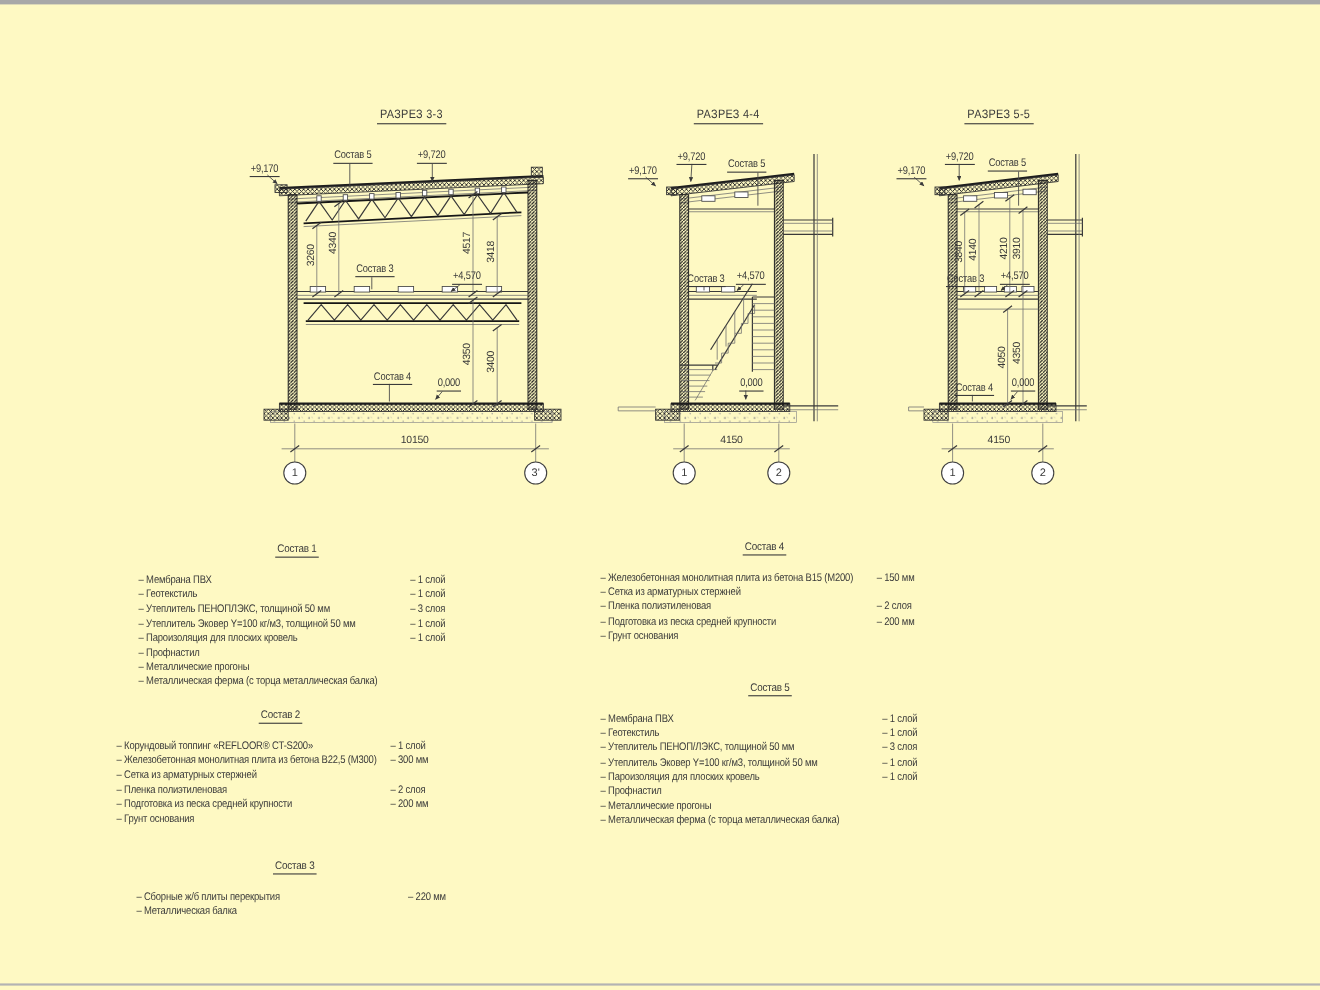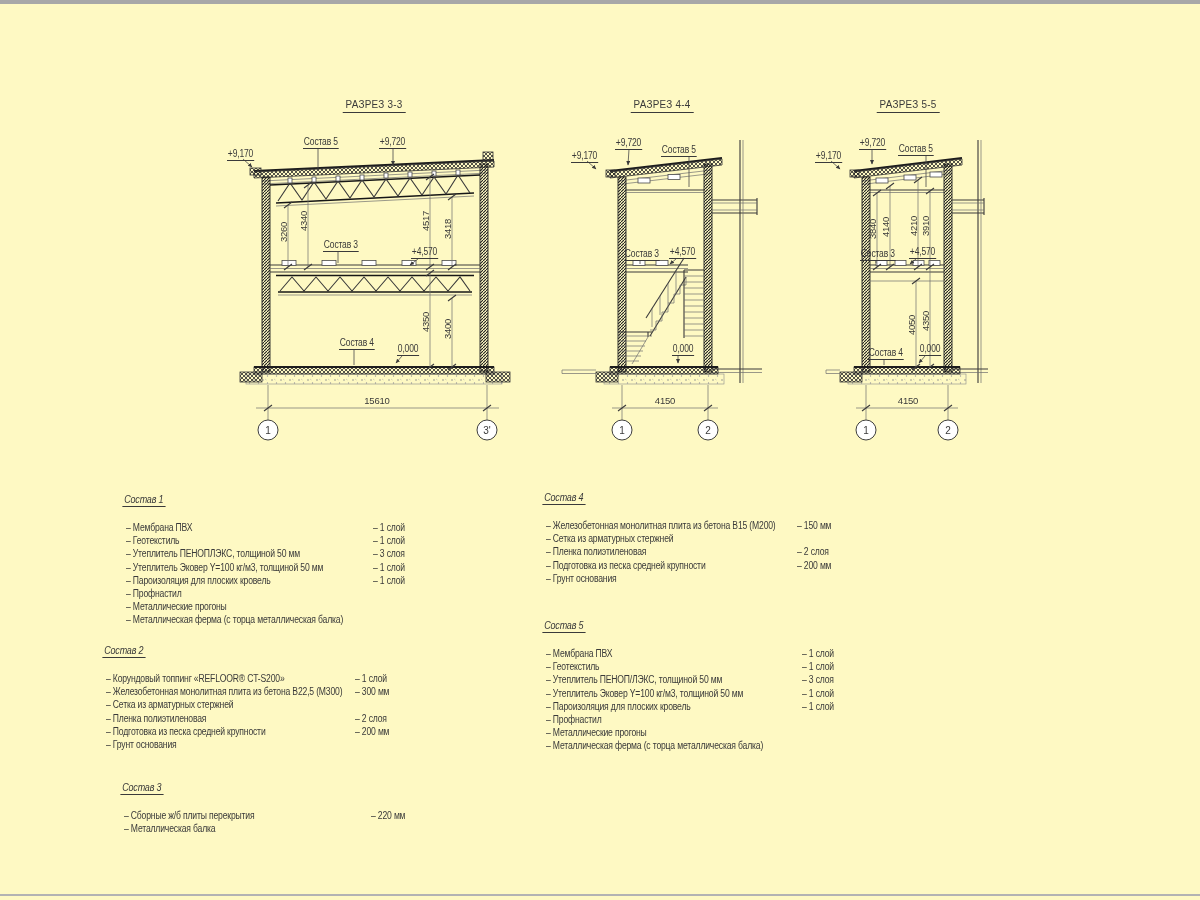--- a/index.html
+++ b/index.html
@@ -26,21 +26,21 @@
        transform:translateX(-50%) scaleX(.9);}
   .rlbl{position:absolute;font-size:9.5px;letter-spacing:-.3px;color:#3a3a3a;white-space:nowrap;
         transform:translate(-50%,-50%) rotate(-90deg);}
   .wlbl{position:absolute;font-size:9.5px;letter-spacing:-.2px;color:#3a3a3a;white-space:nowrap;
         transform:translate(-50%,-100%);}
   .axis{position:absolute;width:19px;height:19px;border:1px solid #3f3f3f;border-radius:50%;
         background:#fff;display:flex;align-items:center;justify-content:center;
         font-size:10px;transform:translate(-50%,-50%);}
   
   .spec{position:absolute;font-size:10px;letter-spacing:-.2px;}
-  .spec-title{height:13px;margin-bottom:15px;text-align:left;font-style:italic;}
+  .spec-title{height:13px;margin-bottom:15px;text-align:center;}
   .spec-title .u{border-bottom:1px solid #3a3a3a;padding:0 2px 1px 2px;display:inline-block;
                  transform:scaleX(.9);}
   .srow{position:relative;height:13.2px;white-space:nowrap;}
   .sname{position:absolute;left:6px;top:0;display:inline-block;transform:scaleX(.86);
          transform-origin:left top;}
   .sval{position:absolute;top:0;display:inline-block;transform:scaleX(.86);transform-origin:left top;}
   .v253 .sval{left:253px}.v255 .sval{left:255px}.v257 .sval{left:257px}.v262 .sval{left:262px}
 </style>
 </head>
 <body>
@@ -224,21 +224,21 @@
   <div class="lbl" style="left:323px;top:240px">Состав 3</div>
   <div class="lbl" style="left:411px;top:247px">+4,570</div>
   <div class="lbl" style="left:339px;top:338px">Состав 4</div>
   <div class="lbl" style="left:397px;top:344px">0,000</div>
   <div class="rlbl" style="left:283px;top:232px">3260</div>
   <div class="rlbl" style="left:303px;top:221px">4340</div>
   <div class="rlbl" style="left:425px;top:221px">4517</div>
   <div class="rlbl" style="left:447px;top:229px">3418</div>
   <div class="rlbl" style="left:425px;top:322px">4350</div>
   <div class="rlbl" style="left:447px;top:329px">3400</div>
-  <div class="wlbl" style="left:377px;top:406px">15610</div>
+  <div class="wlbl" style="left:377px;top:406px">10150</div>
   <div class="axis" style="left:268px;top:430px">1</div>
   <div class="axis" style="left:487px;top:430px">3'</div>
 
   <div class="ttl" style="left:662px;top:99px">РАЗРЕЗ 4-4</div>
   <div class="lbl" style="left:571px;top:151px">+9,170</div>
   <div class="lbl" style="left:615px;top:138px">+9,720</div>
   <div class="lbl" style="left:661px;top:145px">Состав 5</div>
   <div class="lbl" style="left:624px;top:249px">Состав 3</div>
   <div class="lbl" style="left:669px;top:247px">+4,570</div>
   <div class="lbl" style="left:672px;top:344px">0,000</div>

